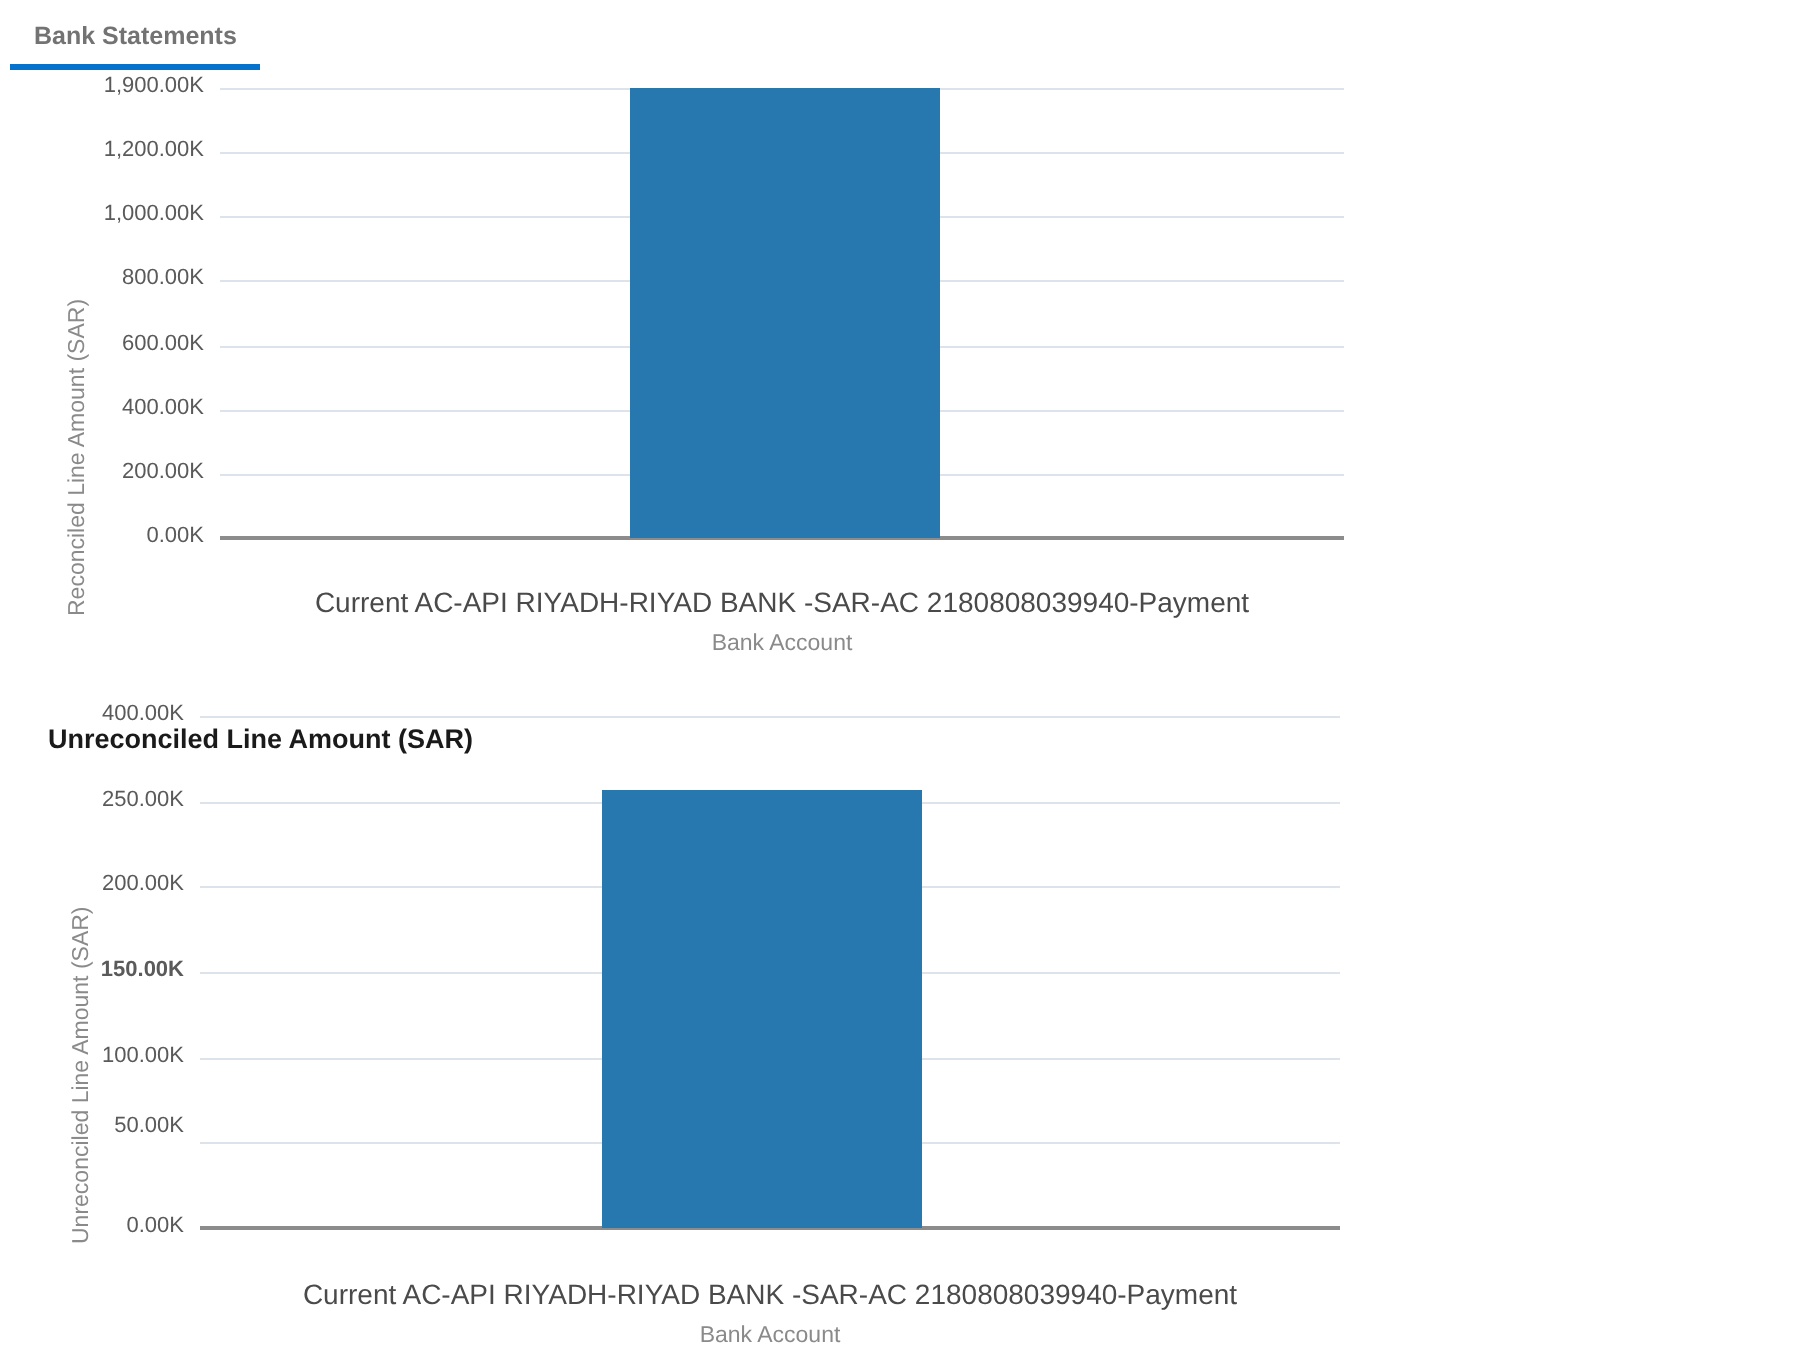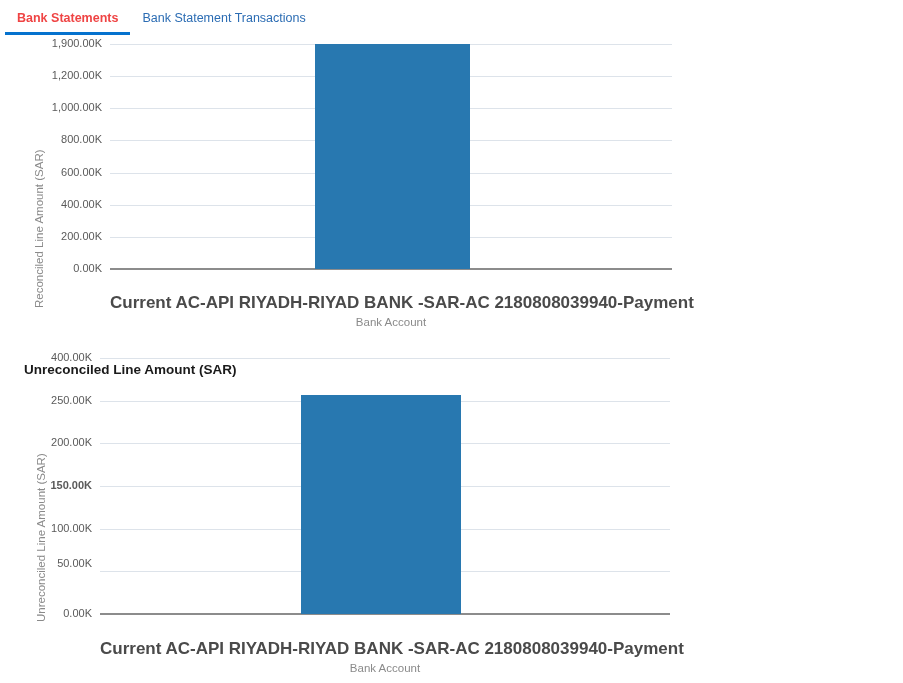--- a/index.html
+++ b/index.html
@@ -25,21 +25,21 @@
   .tab {
     position: relative;
     font-size: 12.5px;
     color: #2b6cb3;
     padding: 12px 12px 10px 12px;
     white-space: nowrap;
     cursor: pointer;
     line-height: 1;
   }
   .tab.active {
-    color: #ef4444;
+    color: #737373;
     font-weight: bold;
     font-size: 12.5px;
   }
   .tab.active::after {
     content: "";
     position: absolute;
     left: 0; right: 0;
     bottom: 0;
     height: 3px;
     background: #0572ce;
@@ -88,45 +88,41 @@
     position: absolute;
     font-size: 11.5px;
     color: #8a8a8a;
     white-space: nowrap;
     transform-origin: 0 0;
     transform: rotate(-90deg);
     line-height: 1;
   }
   .xcat {
     position: absolute;
-    font-size: 17px;
+    font-size: 14px;
     color: #4a4a4a;
     text-align: center;
     white-space: nowrap;
     line-height: 1;
-    font-weight: bold;
   }
   .xlabel {
     position: absolute;
     font-size: 11.5px;
     color: #8a8a8a;
     text-align: center;
     white-space: nowrap;
     line-height: 1;
   }
 </style>
 </head>
 <body>
 
 <div class="tabbar">
   <div class="tab active">
     <span>Bank Statements</span>
-  </div>
-  <div class="tab">
-    <span>Bank Statement Transactions</span>
   </div>
 </div>
 
 <div class="chart" id="chart1" style="top:44px; left:0; width:903px; height:290px;">
 
   <div class="ylabel" style="left:34px; top:264px;">Reconciled Line Amount (SAR)</div>
 
   <div class="plot" id="chart1-plot" style="left:110px; top:0px; width:562px; height:245px;">
       <div class="axisline" style="width: 562px; top: 224px;"></div>
       <div class="gridline" style="width: 562px; top: 192.857px;"></div>

